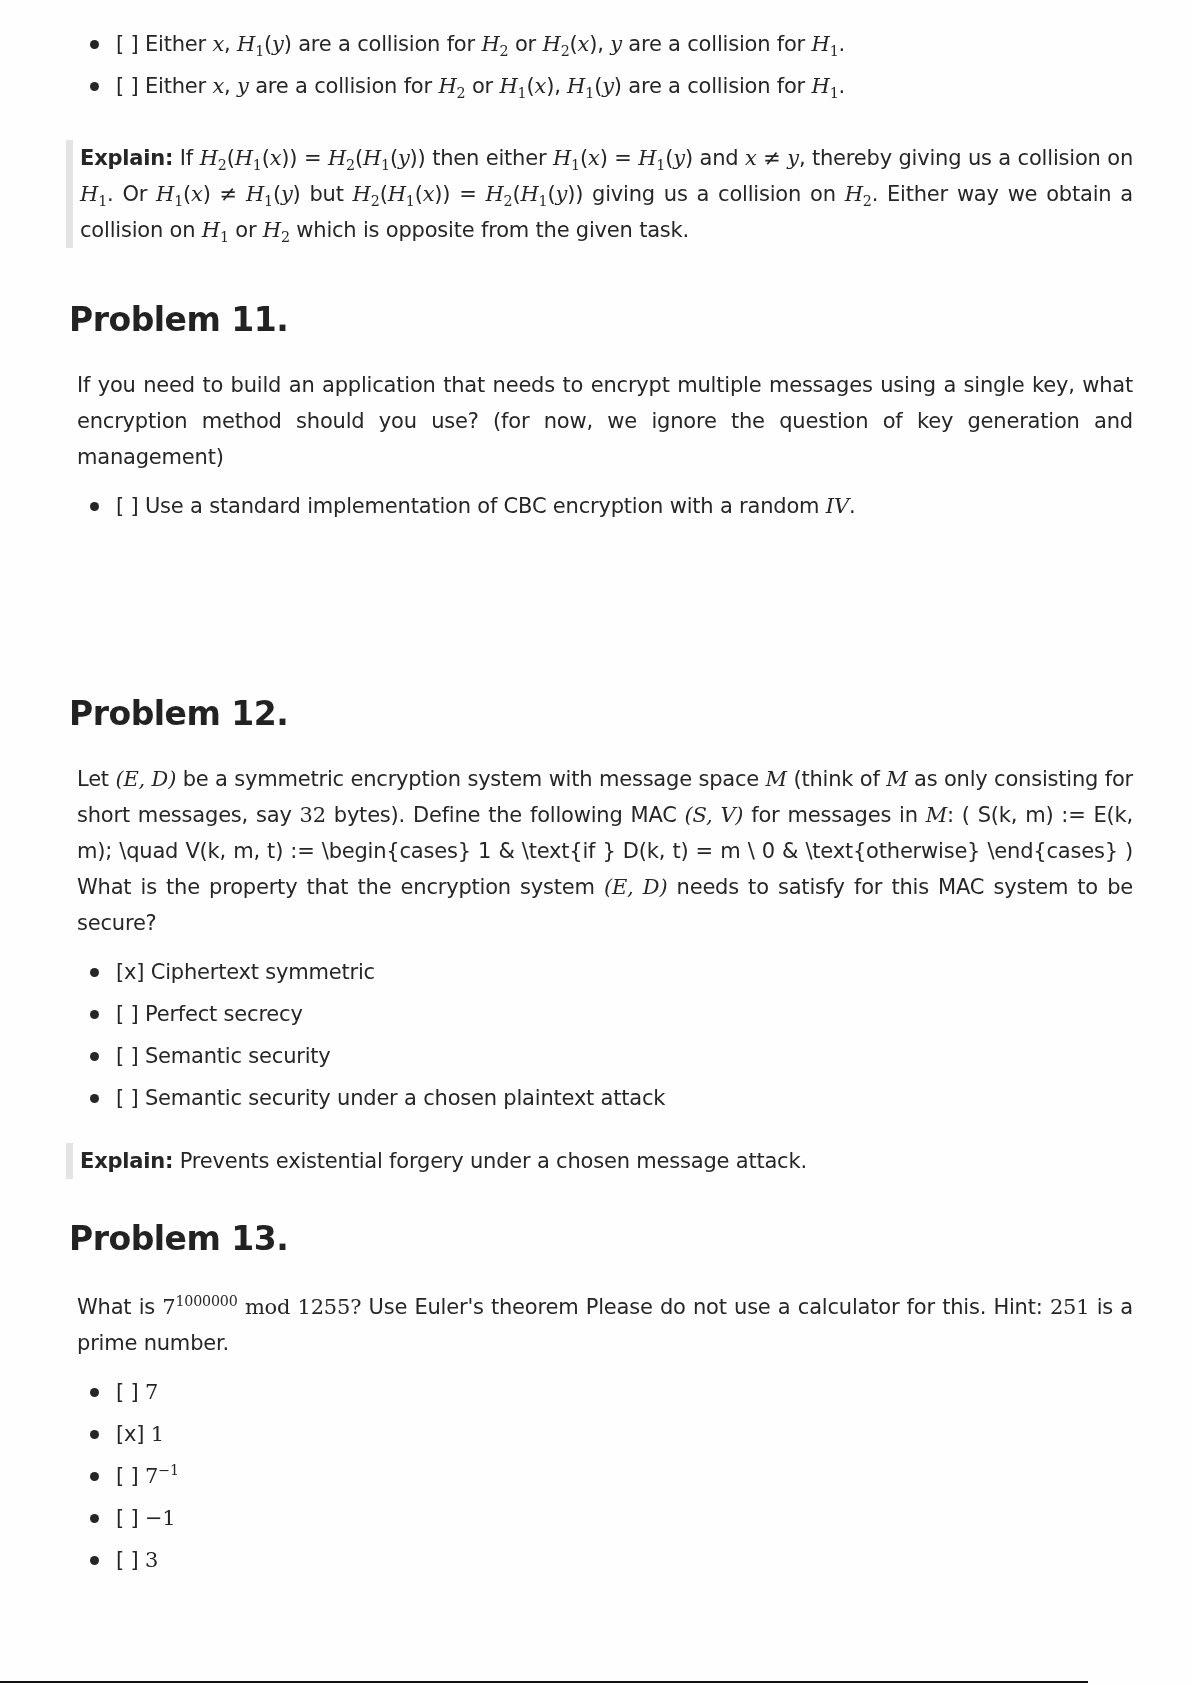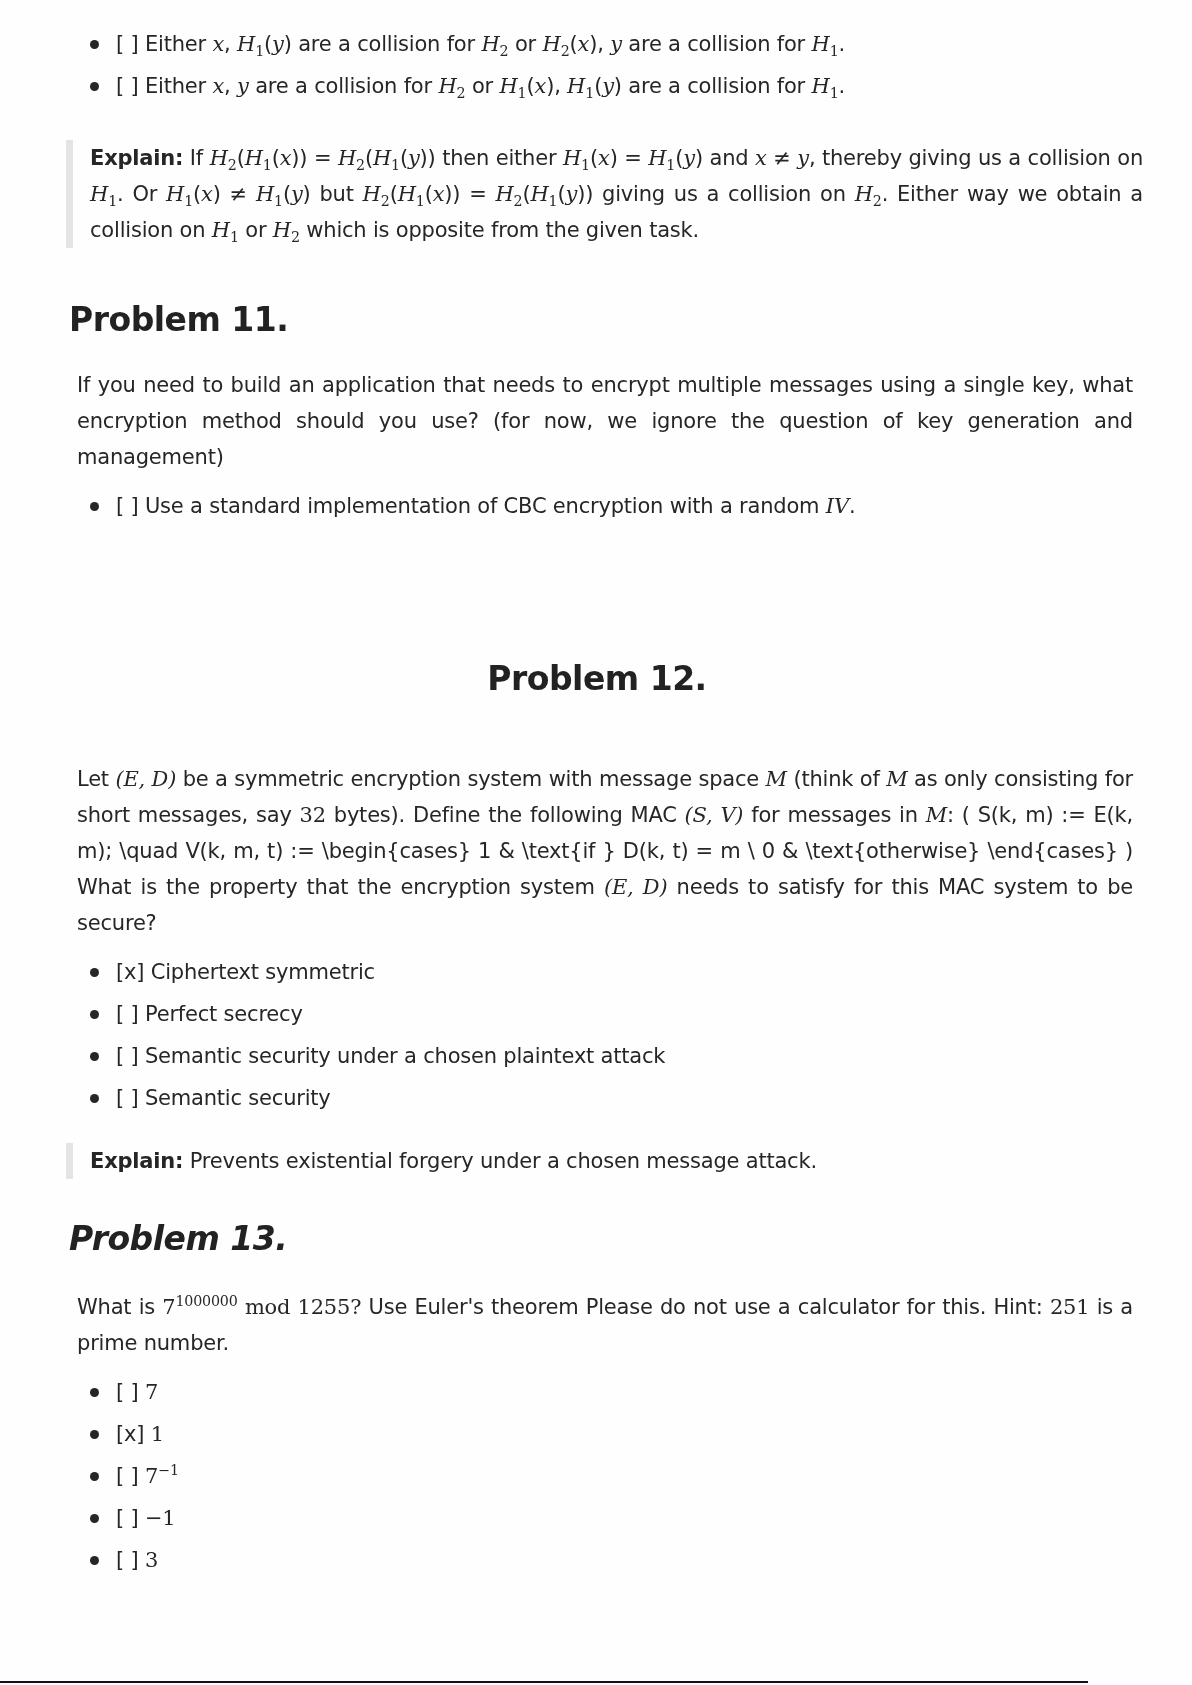--- a/index.html
+++ b/index.html
@@ -12,21 +12,21 @@
     ul.opts { list-style: none; margin: 0; padding: 0; }
     ul.opts li { position: relative; padding-left: 47px; height: 42px; line-height: 42px; white-space: nowrap; }
     ul.opts li .bullet {
       position: absolute; left: 21px; top: 17px; width: 9px; height: 9px;
       border-radius: 50%; background: #262626;
     }
     .m { font-family: "DejaVu Serif", "Liberation Serif", serif; font-style: italic; }
     .mr { font-family: "DejaVu Serif", "Liberation Serif", serif; font-style: normal; }
     sub, sup { font-size: 0.68em; line-height: 0; }
     .explain {
-      position: relative; padding-left: 24px; line-height: 36px; text-align: justify;
+      position: relative; padding-left: 14px; line-height: 36px; text-align: justify;
     }
     .explain .bar {
       position: absolute; left: 0; top: 0; bottom: 0; width: 7px; background: #e4e4e4;
     }
     .explain b { font-weight: bold; }
     h2 { margin: 0; font-size: 33px; font-weight: bold; letter-spacing: -0.5px; color: #222; }
     p.q { margin: 8px; line-height: 36px; text-align: justify; }
     .abs { position: absolute; left: 0; width: 1056px; }
     .bottom-line { position: absolute; left: 0; top: 1681px; width: 1088px; height: 2px; background: #111; }
   </style>
@@ -57,51 +57,51 @@
   <h2 class="abs" style="top:300px;">Problem 11.</h2>
   <p class="q abs" style="top:359px;">If you need to build an application that needs to encrypt multiple messages using a single key, what encryption method should you use? (for now, we ignore the question of key generation and management)</p>
   <ul class="opts abs" style="top:485px;">
     <li>
       <span class="bullet"></span>
       <span>[ ]</span>
       Use a standard implementation of CBC encryption with a random <span class="m">IV</span>.
     </li>
   </ul>
 
-  <h2 class="abs" style="top:659px;text-align:center;">Problem 12.</h2>
+  <h2 class="abs" style="top:694px;">Problem 12.</h2>
   <p class="q abs" style="top:753px;"><span>Let </span><span class="m">(E, D)</span><span> be a symmetric encryption system with message space </span><span class="m">M</span><span> (think of </span><span class="m">M</span><span> as only consisting for short messages, say </span><span class="mr">32</span><span> bytes). Define the following MAC </span><span class="m">(S, V)</span><span> for messages in </span><span class="m">M</span><span>: ( S(k, m) := E(k, m); \quad V(k, m, t) := \begin{cases} 1 &amp; \text{if } D(k, t) = m \ 0 &amp; \text{otherwise} \end{cases} ) What is the property that the encryption system </span><span class="m">(E, D)</span><span> needs to satisfy for this MAC system to be secure?</span></p>
   <ul class="opts abs" style="top:951px;">
     <li>
       <span class="bullet"></span>
       <span>[x]</span>
       <span>Ciphertext symmetric</span>
     </li>
     <li>
       <span class="bullet"></span>
       <span>[ ]</span>
       <span>Perfect secrecy</span>
     </li>
     <li>
       <span class="bullet"></span>
       <span>[ ]</span>
-      <span>Semantic security under a chosen plaintext attack</span>
+      <span>Semantic security</span>
     </li>
     <li>
       <span class="bullet"></span>
       <span>[ ]</span>
-      <span>Semantic security</span>
+      <span>Semantic security under a chosen plaintext attack</span>
     </li>
   </ul>
   <div class="explain abs" style="top:1143px; left:-3px; width:1053px;">
     <span class="bar"></span>
     <b>Explain:</b>
     <span>Prevents existential forgery under a chosen message attack.</span>
   </div>
 
-  <h2 class="abs" style="top:1219px;font-style:italic;">Problem 13.</h2>
+  <h2 class="abs" style="top:1219px;">Problem 13.</h2>
   <p class="q abs" style="top:1281px;"><span>What is </span><span class="mr">7</span><sup class="mr">1000000</sup><span class="mr"> mod 1255?</span><span> Use Euler's theorem Please do not use a calculator for this. Hint: </span><span class="mr">251</span><span> is a prime number.</span></p>
   <ul class="opts abs" style="top:1371px;">
     <li>
       <span class="bullet"></span>
       <span>[ ]</span>
       <span class="mr">7</span>
     </li>
     <li>
       <span class="bullet"></span>
       <span>[x]</span>

